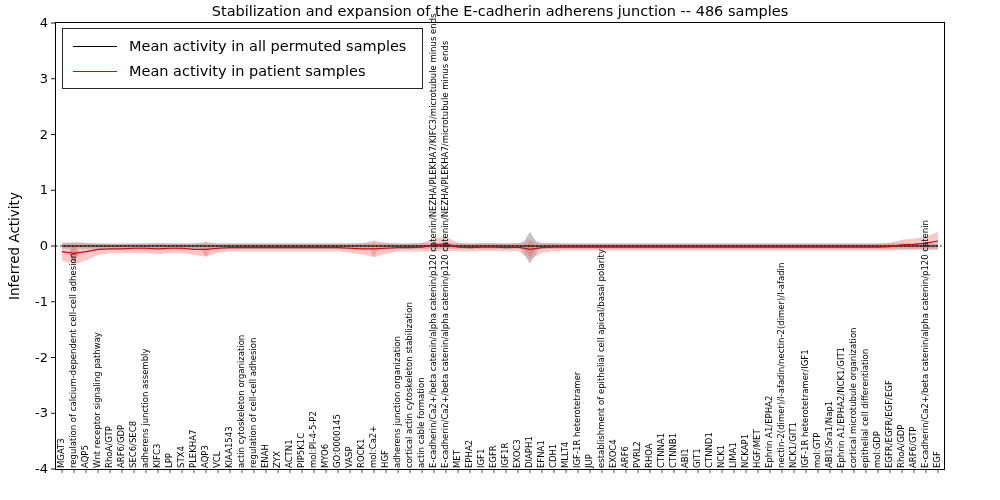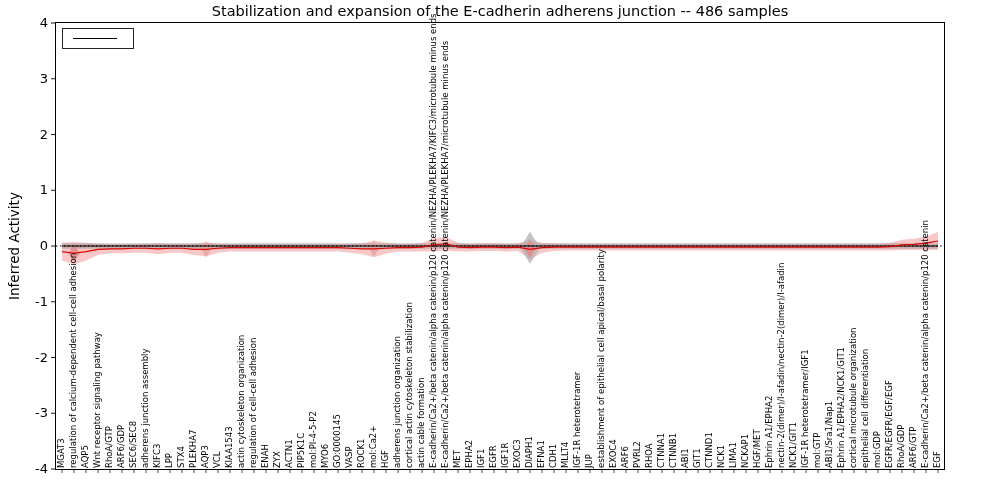--- a/index.html
+++ b/index.html
@@ -142,20 +142,25 @@
         <line x1="-5" y1="278.75" x2="0" y2="278.75" stroke="#000" stroke-width="0.9"></line>
         <line x1="-5" y1="334.5" x2="0" y2="334.5" stroke="#000" stroke-width="0.9"></line>
         <line x1="-5" y1="390.25" x2="0" y2="390.25" stroke="#000" stroke-width="0.9"></line>
         <line x1="-5" y1="446" x2="0" y2="446" stroke="#000" stroke-width="0.9"></line>
       </svg>
   </div>
 
   <div class="legend">
     <div class="legend-row">
       <span class="legend-line" style="border-top-color: rgb(0, 0, 0);"></span>
+      <span>Mean activity in all permuted samples</span>
+    </div>
+    <div class="legend-row">
+      <span class="legend-line" style="border-top-color: rgb(221, 0, 0);"></span>
+      <span>Mean activity in patient samples</span>
     </div>
   </div>
 
 
   <div id="tick-layer">
       <div class="ytick-label" style="top: 15px;">4</div>
       <div class="ytick-label" style="top: 70.75px;">3</div>
       <div class="ytick-label" style="top: 126.5px;">2</div>
       <div class="ytick-label" style="top: 182.25px;">1</div>
       <div class="ytick-label" style="top: 238px;">0</div>

